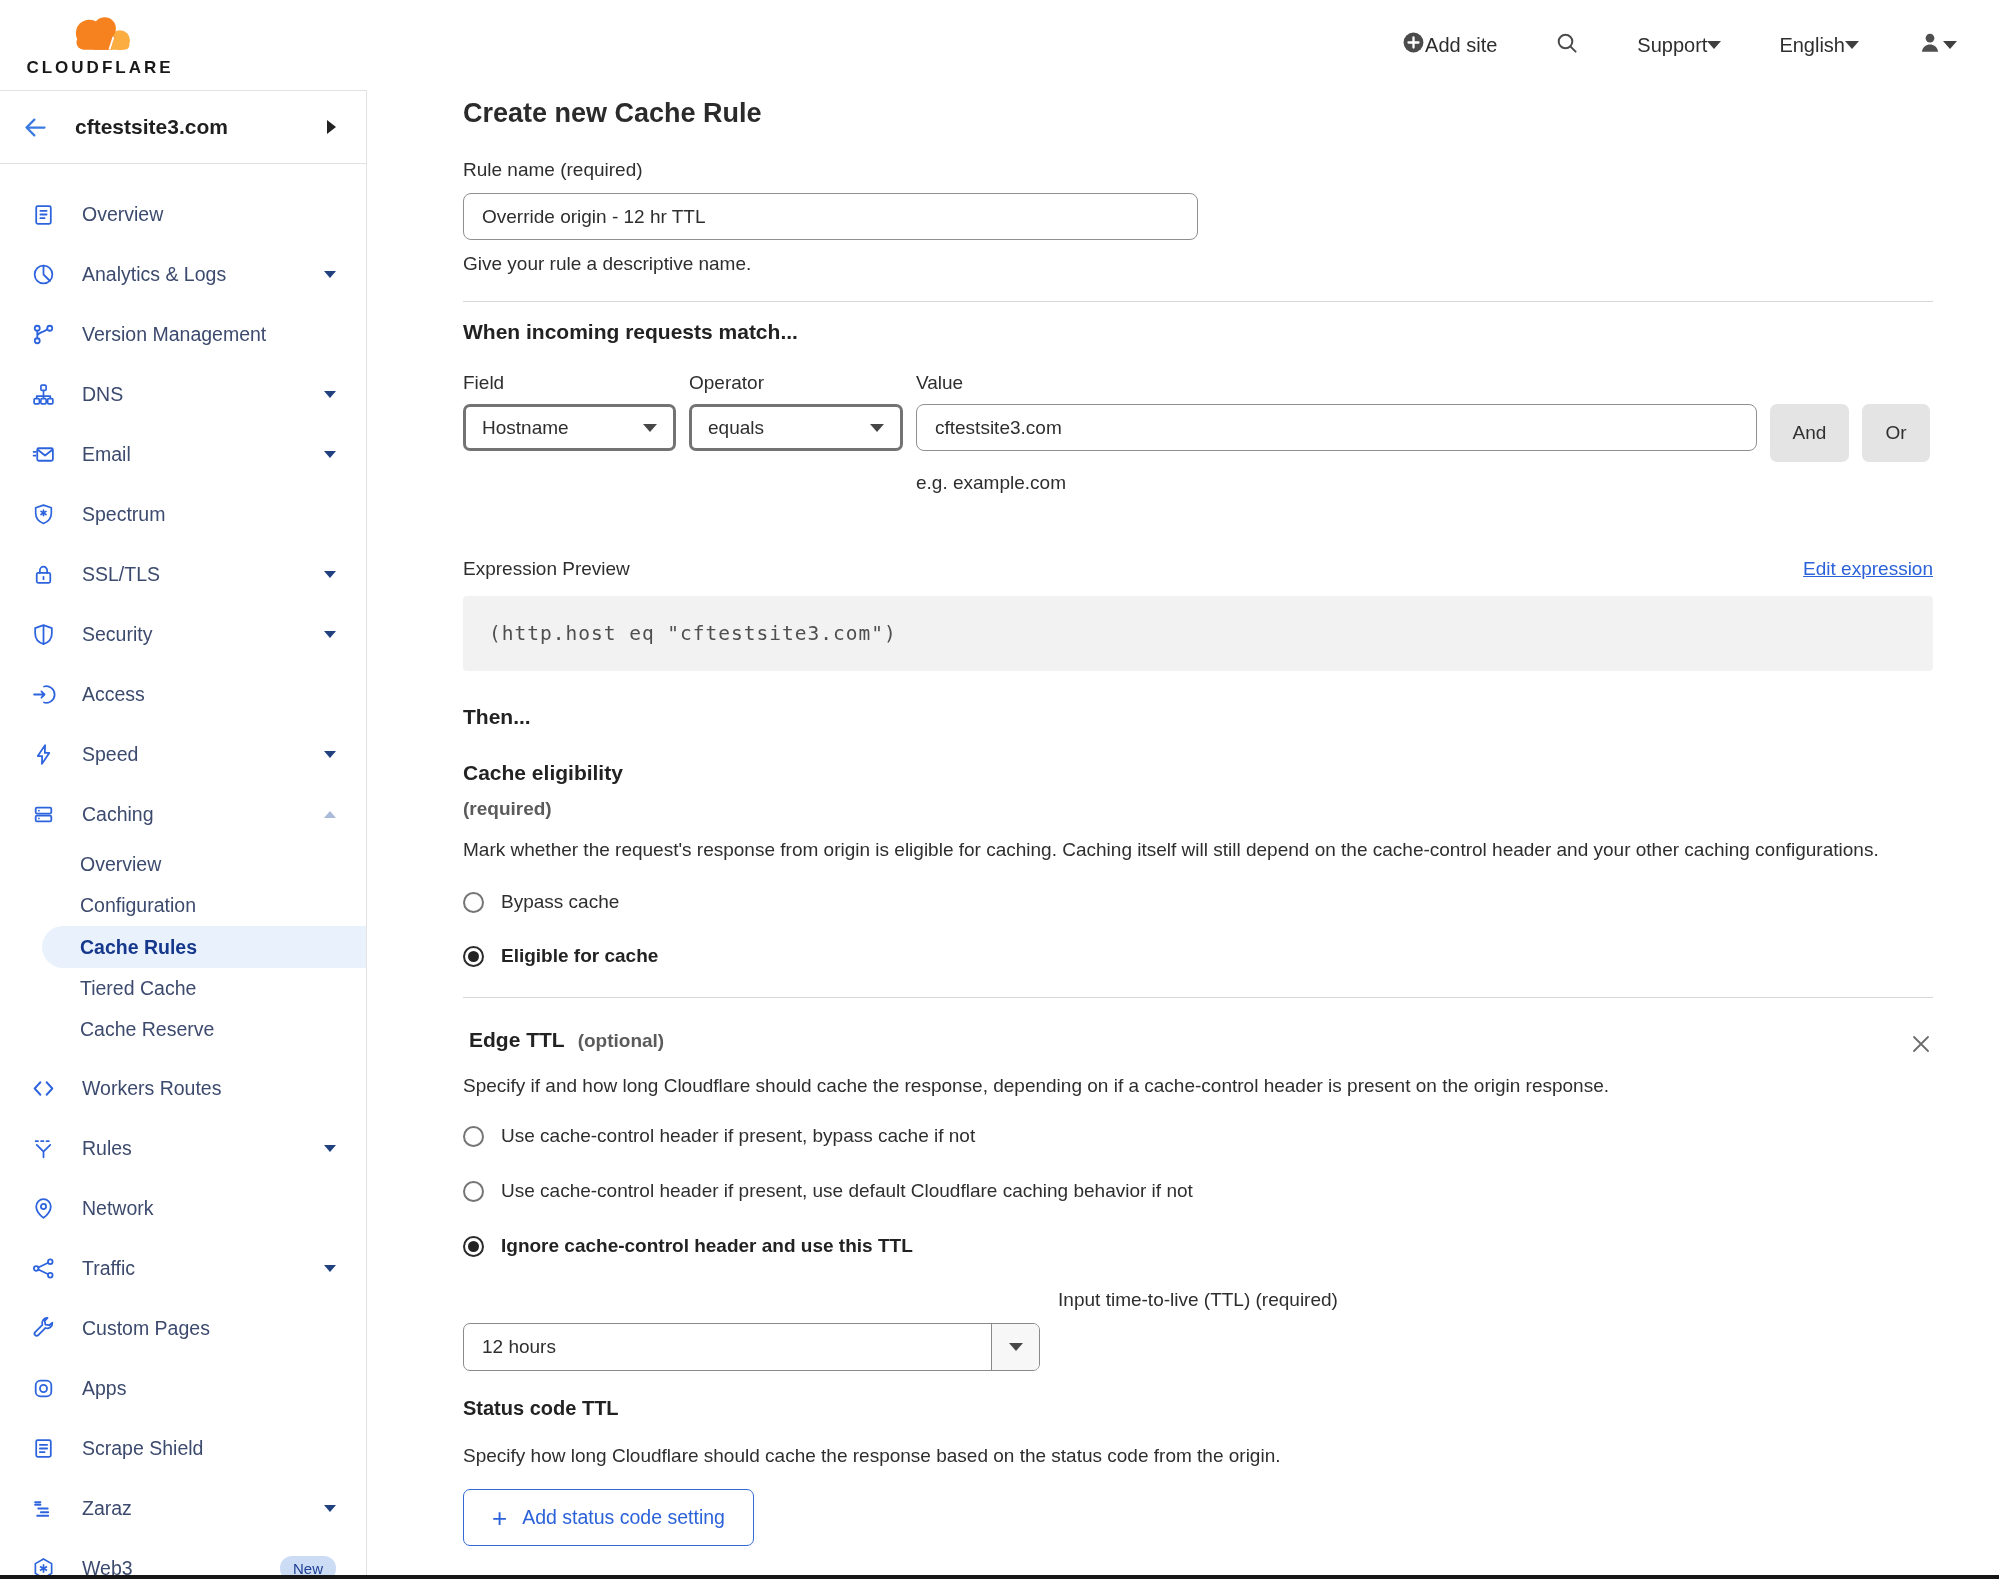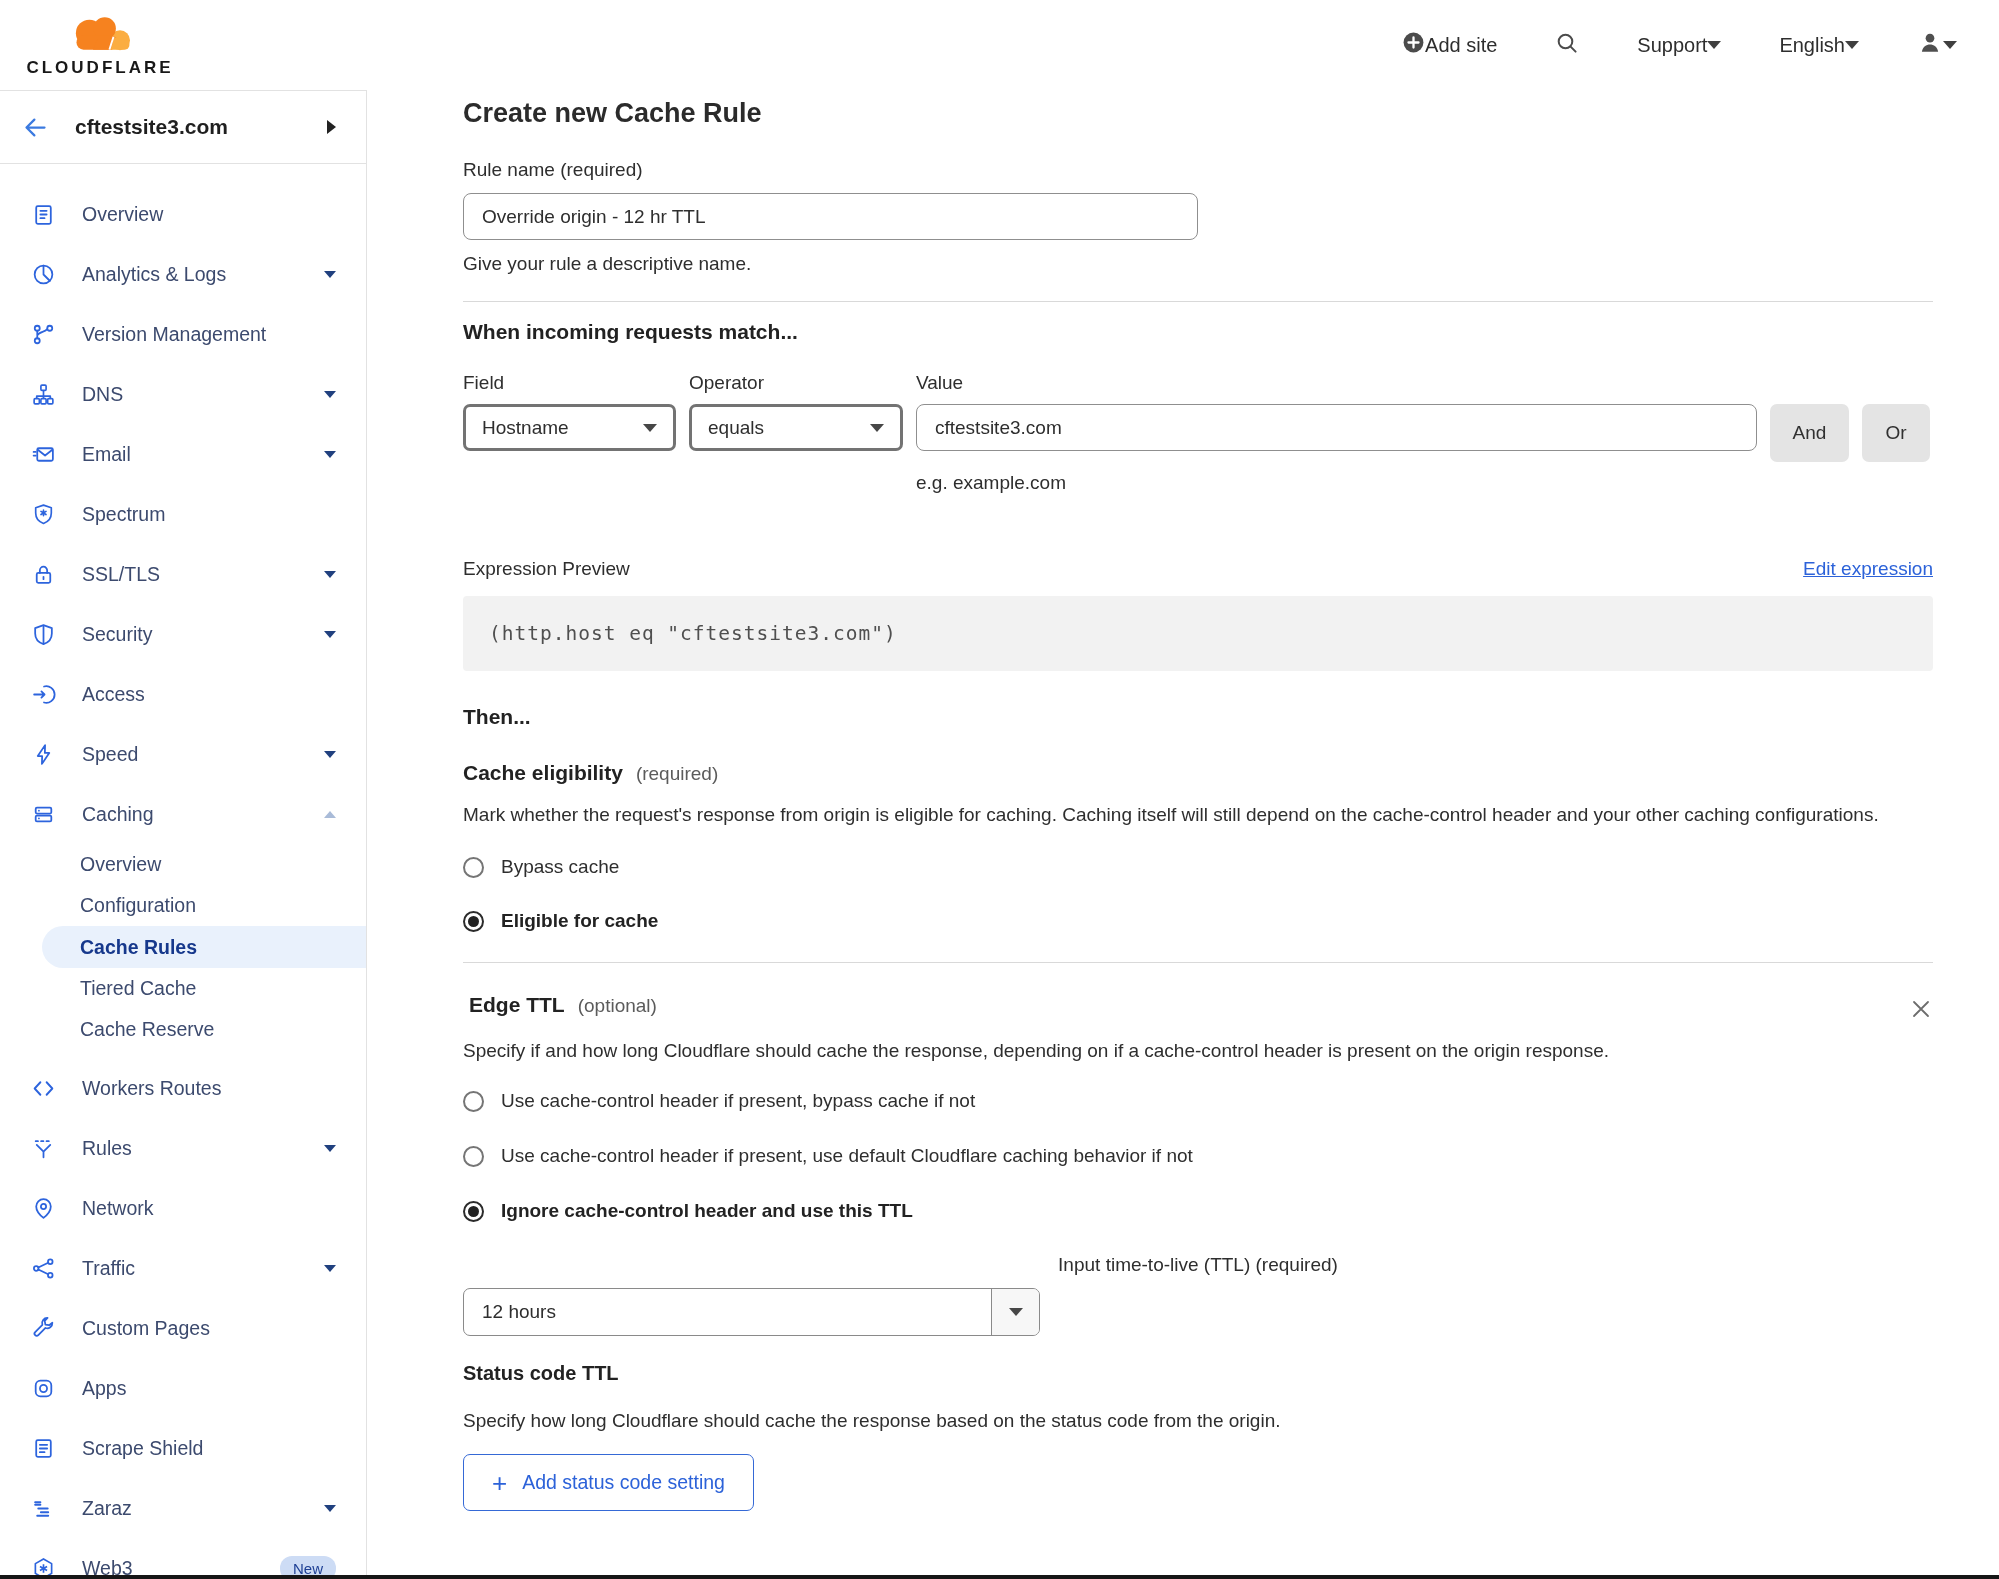--- a/index.html
+++ b/index.html
@@ -81,21 +81,21 @@
   .expr-label { font-size: 19px; color: #2e2e2e; }
   .link { color: #2c62d9; text-decoration: underline; font-size: 19px; cursor: pointer; }
   .expr-box {
     margin-top: 16px; background: #f2f2f2; border-radius: 4px; height: 75px;
     display: flex; align-items: center; padding: 0 26px;
     font-family: "DejaVu Sans Mono", "Liberation Mono", monospace;
     font-size: 19.5px; color: #4f4f4f; letter-spacing: 1px;
   }
 
   .sec-head { display: flex; align-items: baseline; gap: 13px; }
-  .muted { font-size: 19px; font-weight: 400; color: #5b5b5b; }
+  .muted { font-size: 19px; font-weight: 700; color: #5b5b5b; }
   .desc { margin-top: 14px; font-size: 19px; line-height: 31px; color: #2e2e2e; }
 
   .radio-row { display: flex; align-items: center; gap: 17px; font-size: 19px; color: #2e2e2e; margin-top: 32px; cursor: pointer; }
   .radio-row.first { margin-top: 26px; }
   .radio { width: 21px; height: 21px; border-radius: 50%; border: 2px solid #757575; background: #fff; position: relative; flex-shrink: 0; }
   .radio.checked { border-color: #2b2b2b; }
   .radio.checked::after { content: ''; position: absolute; inset: 3px; background: #222; border-radius: 50%; }
   .radio-label.bold { font-weight: 700; color: #222; }
 
   .edge-head { display: flex; justify-content: space-between; align-items: flex-start; margin-top: 30px; margin-left: 6px; }
@@ -437,21 +437,21 @@
     <div class="expr-row">
       <div class="expr-label">Expression Preview</div>
       <a class="link">Edit expression</a>
     </div>
     <div class="expr-box">
       <span>(http.host eq "cftestsite3.com")</span>
     </div>
 
     <h2 style="margin-top:34px;">Then...</h2>
 
-    <div class="sec-head" style="margin-top:32px;">
+    <div class="sec-head" style="margin-top:32px;flex-direction:column;">
       <h2>Cache eligibility</h2>
       <span class="muted">(required)</span>
     </div>
     <div class="desc" style="max-width:1445px;">Mark whether the request's response from origin is eligible for caching. Caching itself will still depend on the cache-control header and your other caching configurations.</div>
 
     <div class="radio-row first">
       <span class="radio"></span>
       <span class="radio-label">Bypass cache</span>
     </div>
     <div class="radio-row">

